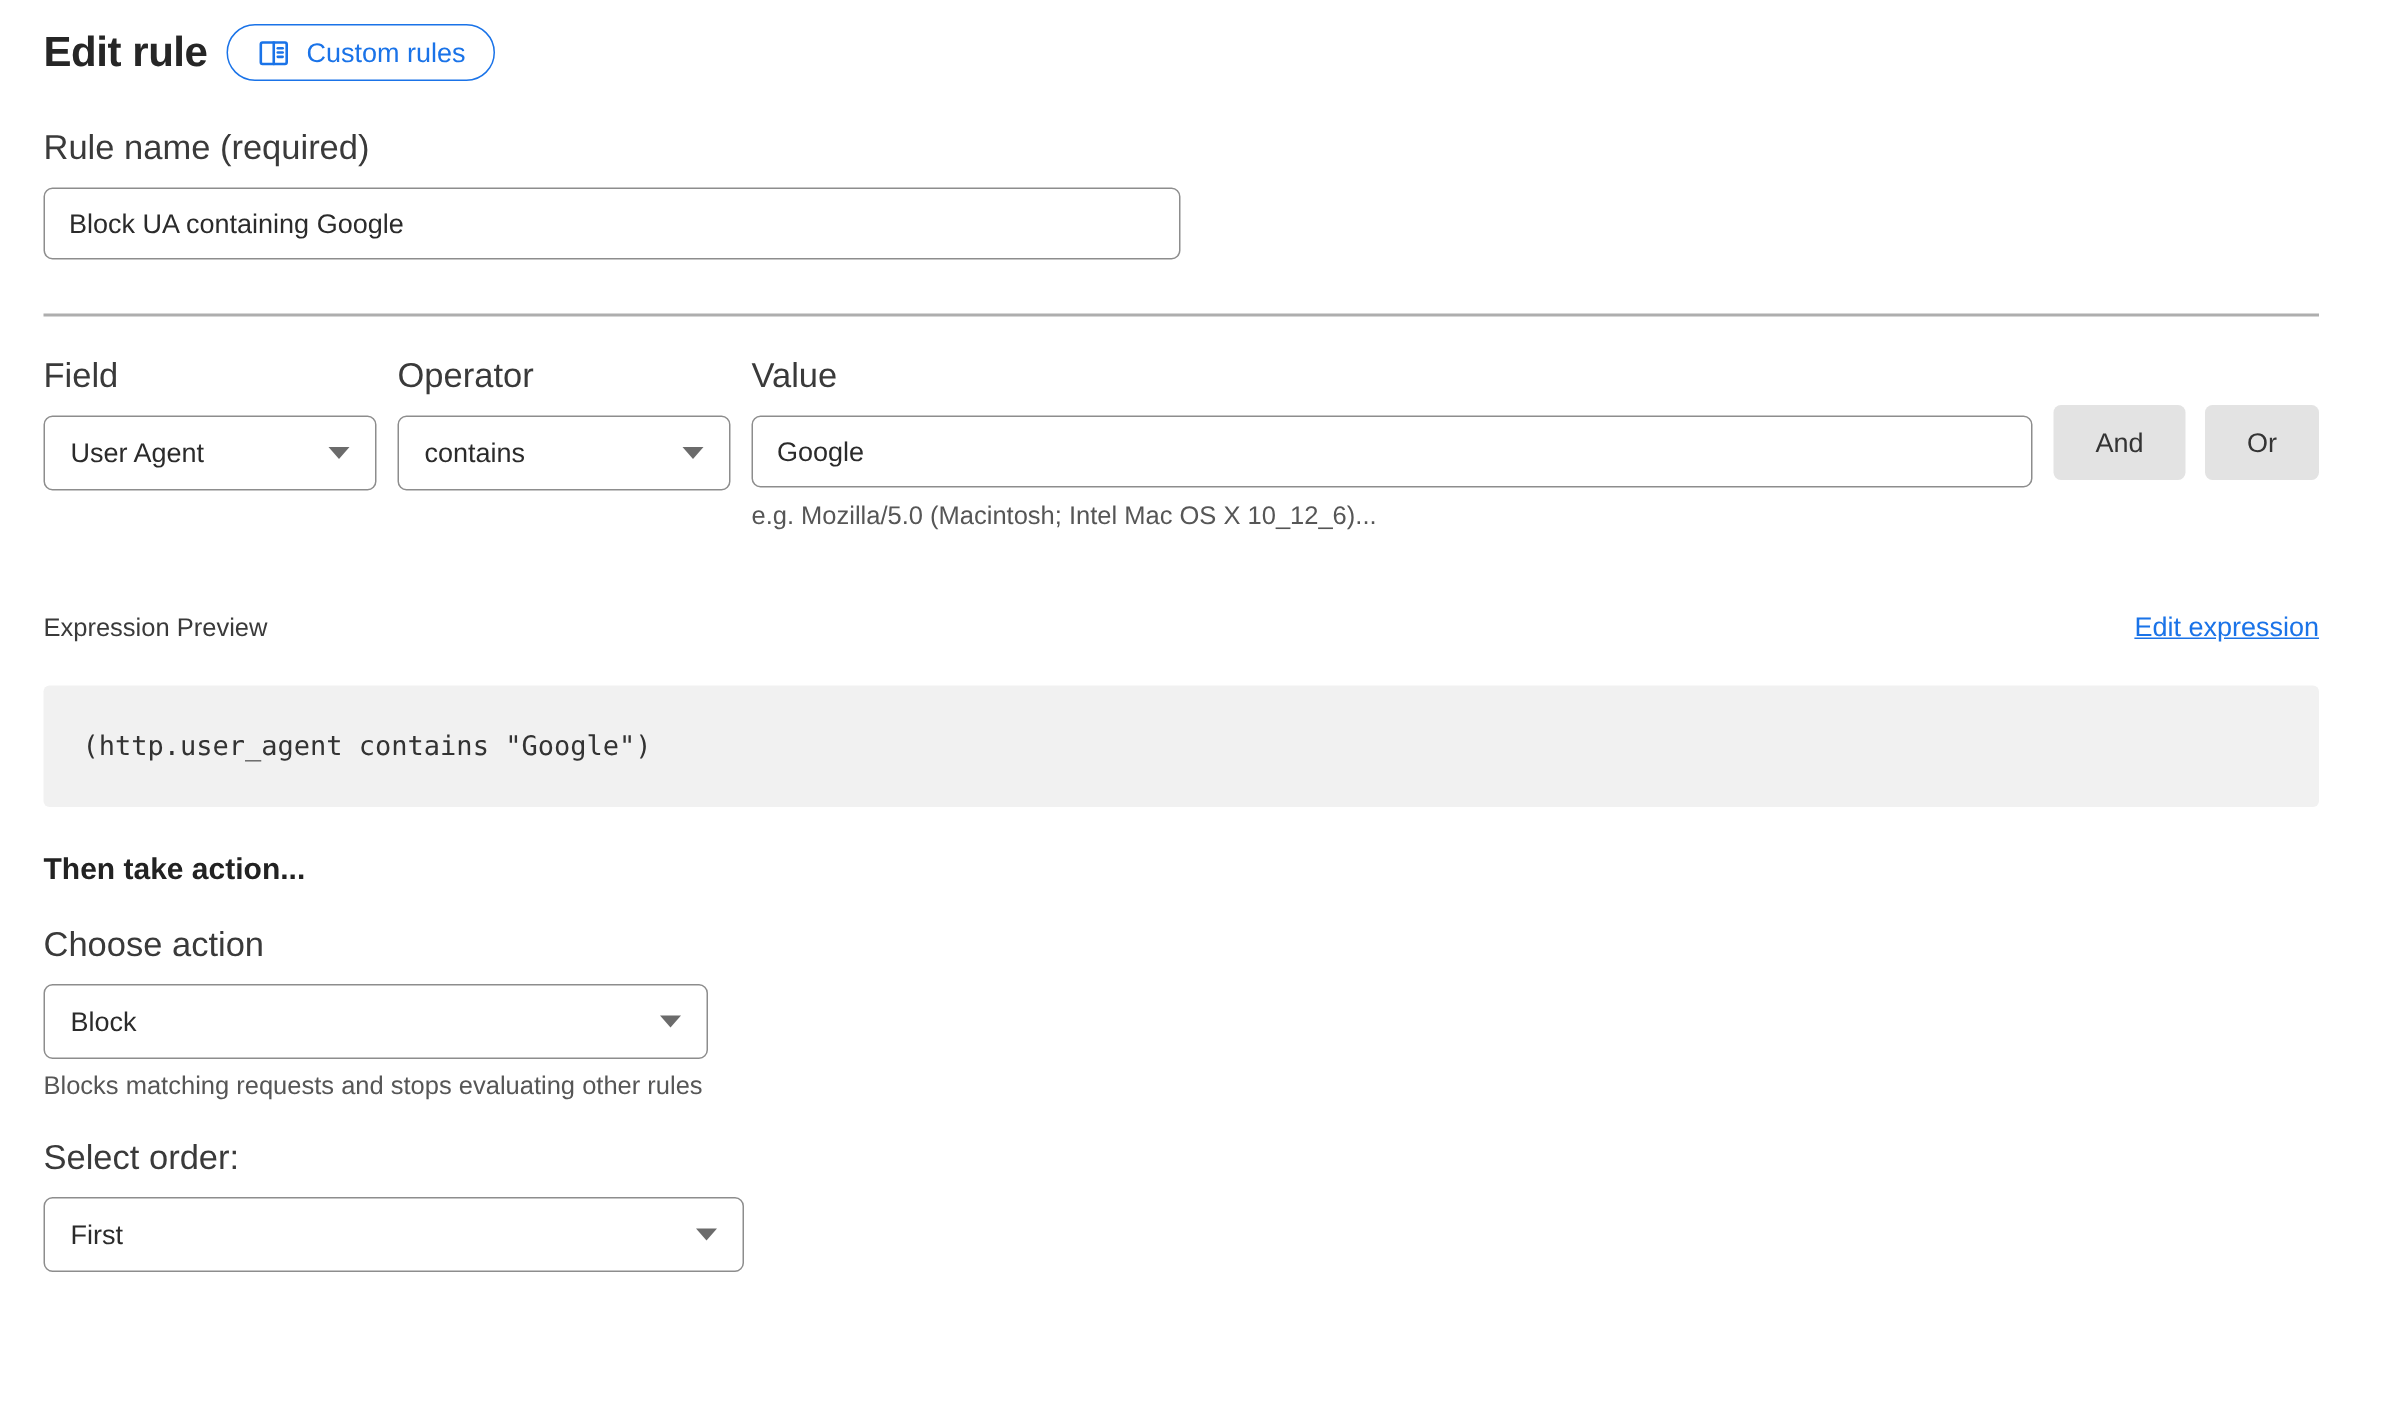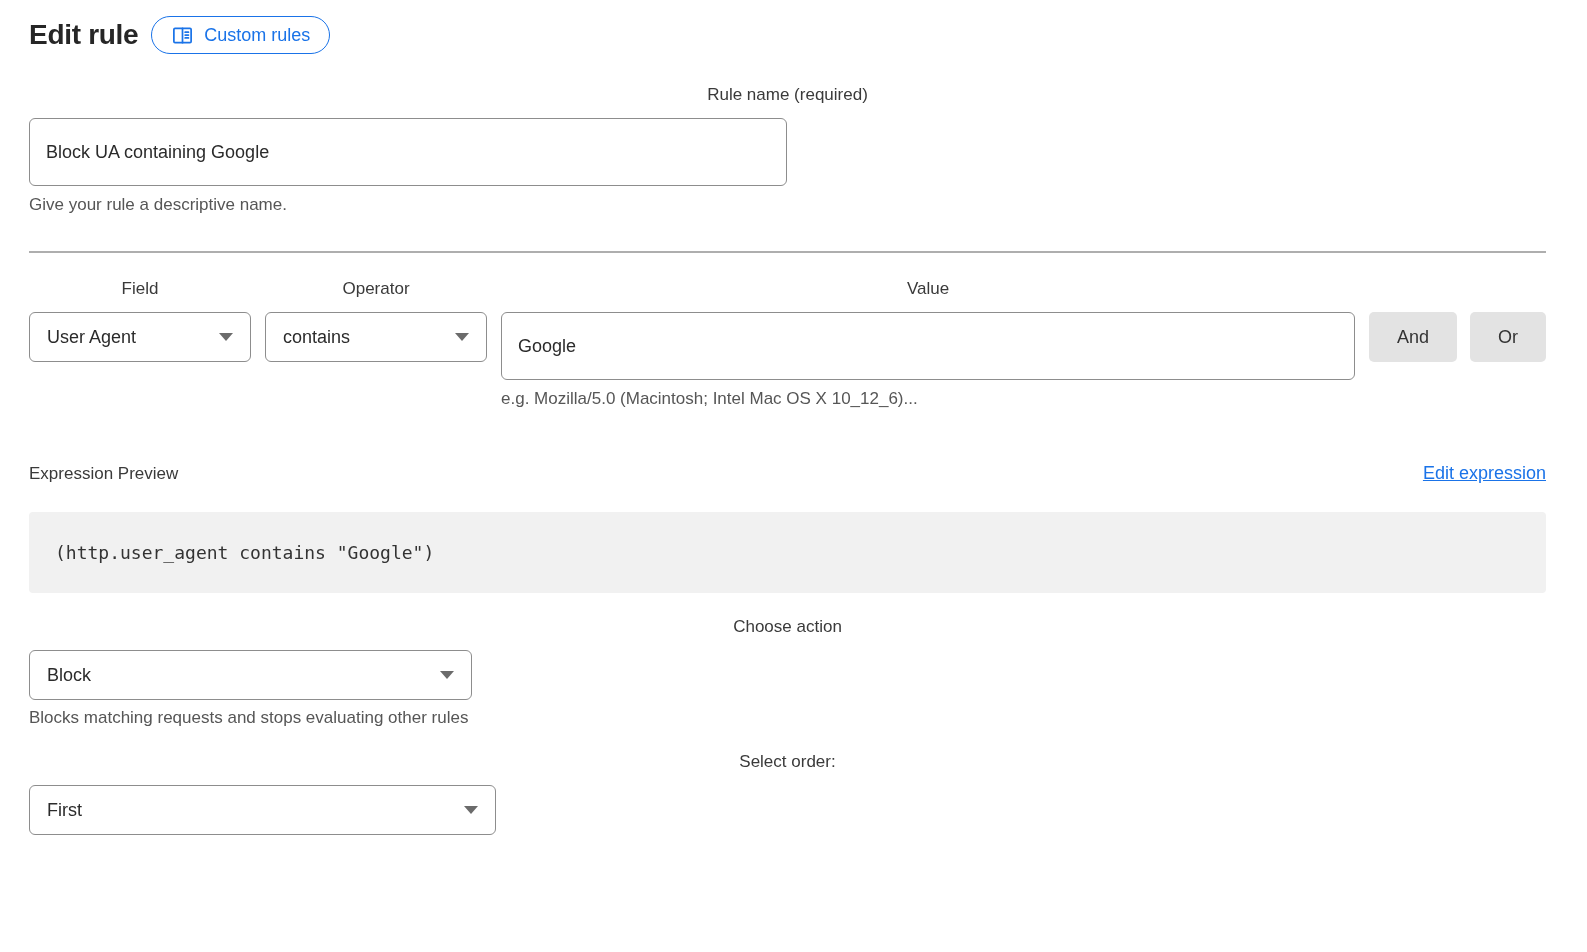--- a/index.html
+++ b/index.html
@@ -27,23 +27,23 @@
   .header-row{display:flex;align-items:center;gap:13px;margin-bottom:31px;}
   .page-title{font-size:28px;font-weight:700;color:#262626;margin:0;letter-spacing:-0.3px;}
   .docs-pill{
     display:inline-flex;align-items:center;gap:10px;height:38px;padding:0 19px;
     border:1.5px solid var(--accent);border-radius:999px;background:#fff;
     color:var(--accent);font-size:18px;font-family:inherit;cursor:pointer;
   }
   .docs-pill svg{display:block;}
 
   
-  .field-label{display:block;font-size:17px;color:var(--label);margin:0 0 13px 0;text-align:center;}
+  .field-label{display:block;font-size:23px;color:var(--label);margin:0 0 13px 0;}
   .text-input{
-    height:68px;border:1px solid var(--border);border-radius:6px;background:#fff;
+    height:48px;border:1px solid var(--border);border-radius:6px;background:#fff;
     padding:0 16px;font-size:18px;color:var(--text);font-family:inherit;width:100%;
   }
   .rule-name-input{width:758px;}
   .helper{font-size:17px;color:var(--muted);margin-top:9px;}
 
   .divider{border:none;border-top:2px solid var(--divider);margin:36px 0 26px 0;}
 
   
   .cond-row{display:flex;gap:14px;align-items:flex-start;}
   .col-field{width:222px;flex:none;}
@@ -101,21 +101,20 @@
           <line x1="14.8" y1="14.5" x2="18.2" y2="14.5"></line>
         </svg>
       </span>
       <span>Custom rules</span>
     </button>
   </div>
 
   <div>
     <label class="field-label">Rule name (required)</label>
     <input class="text-input rule-name-input" type="text" value="Block UA containing Google" style="">
-    <div class="helper">Give your rule a descriptive name.</div>
   </div>
 
   <hr class="divider">
 
   <div class="cond-row">
     <div class="col-field">
       <label class="field-label">Field</label>
       <div class="select">
         <span>User Agent</span>
         <span class="caret"></span>
@@ -143,20 +142,21 @@
   </div>
 
   <div class="expr-section">
     <div class="expr-header">
       <span class="expr-label">Expression Preview</span>
       <a class="edit-expression-link">Edit expression</a>
     </div>
     <div class="code-block">(http.user_agent contains "Google")</div>
   </div>
 
+  <h2 class="section-heading">Then take action...</h2>
   <label class="field-label sub-label">Choose action</label>
   <div class="select action-select">
     <span>Block</span>
     <span class="caret"></span>
   </div>
   <div class="helper mt8">Blocks matching requests and stops evaluating other rules</div>
 
   <label class="field-label sub-label">Select order:</label>
   <div class="select order-select">
     <span>First</span>

